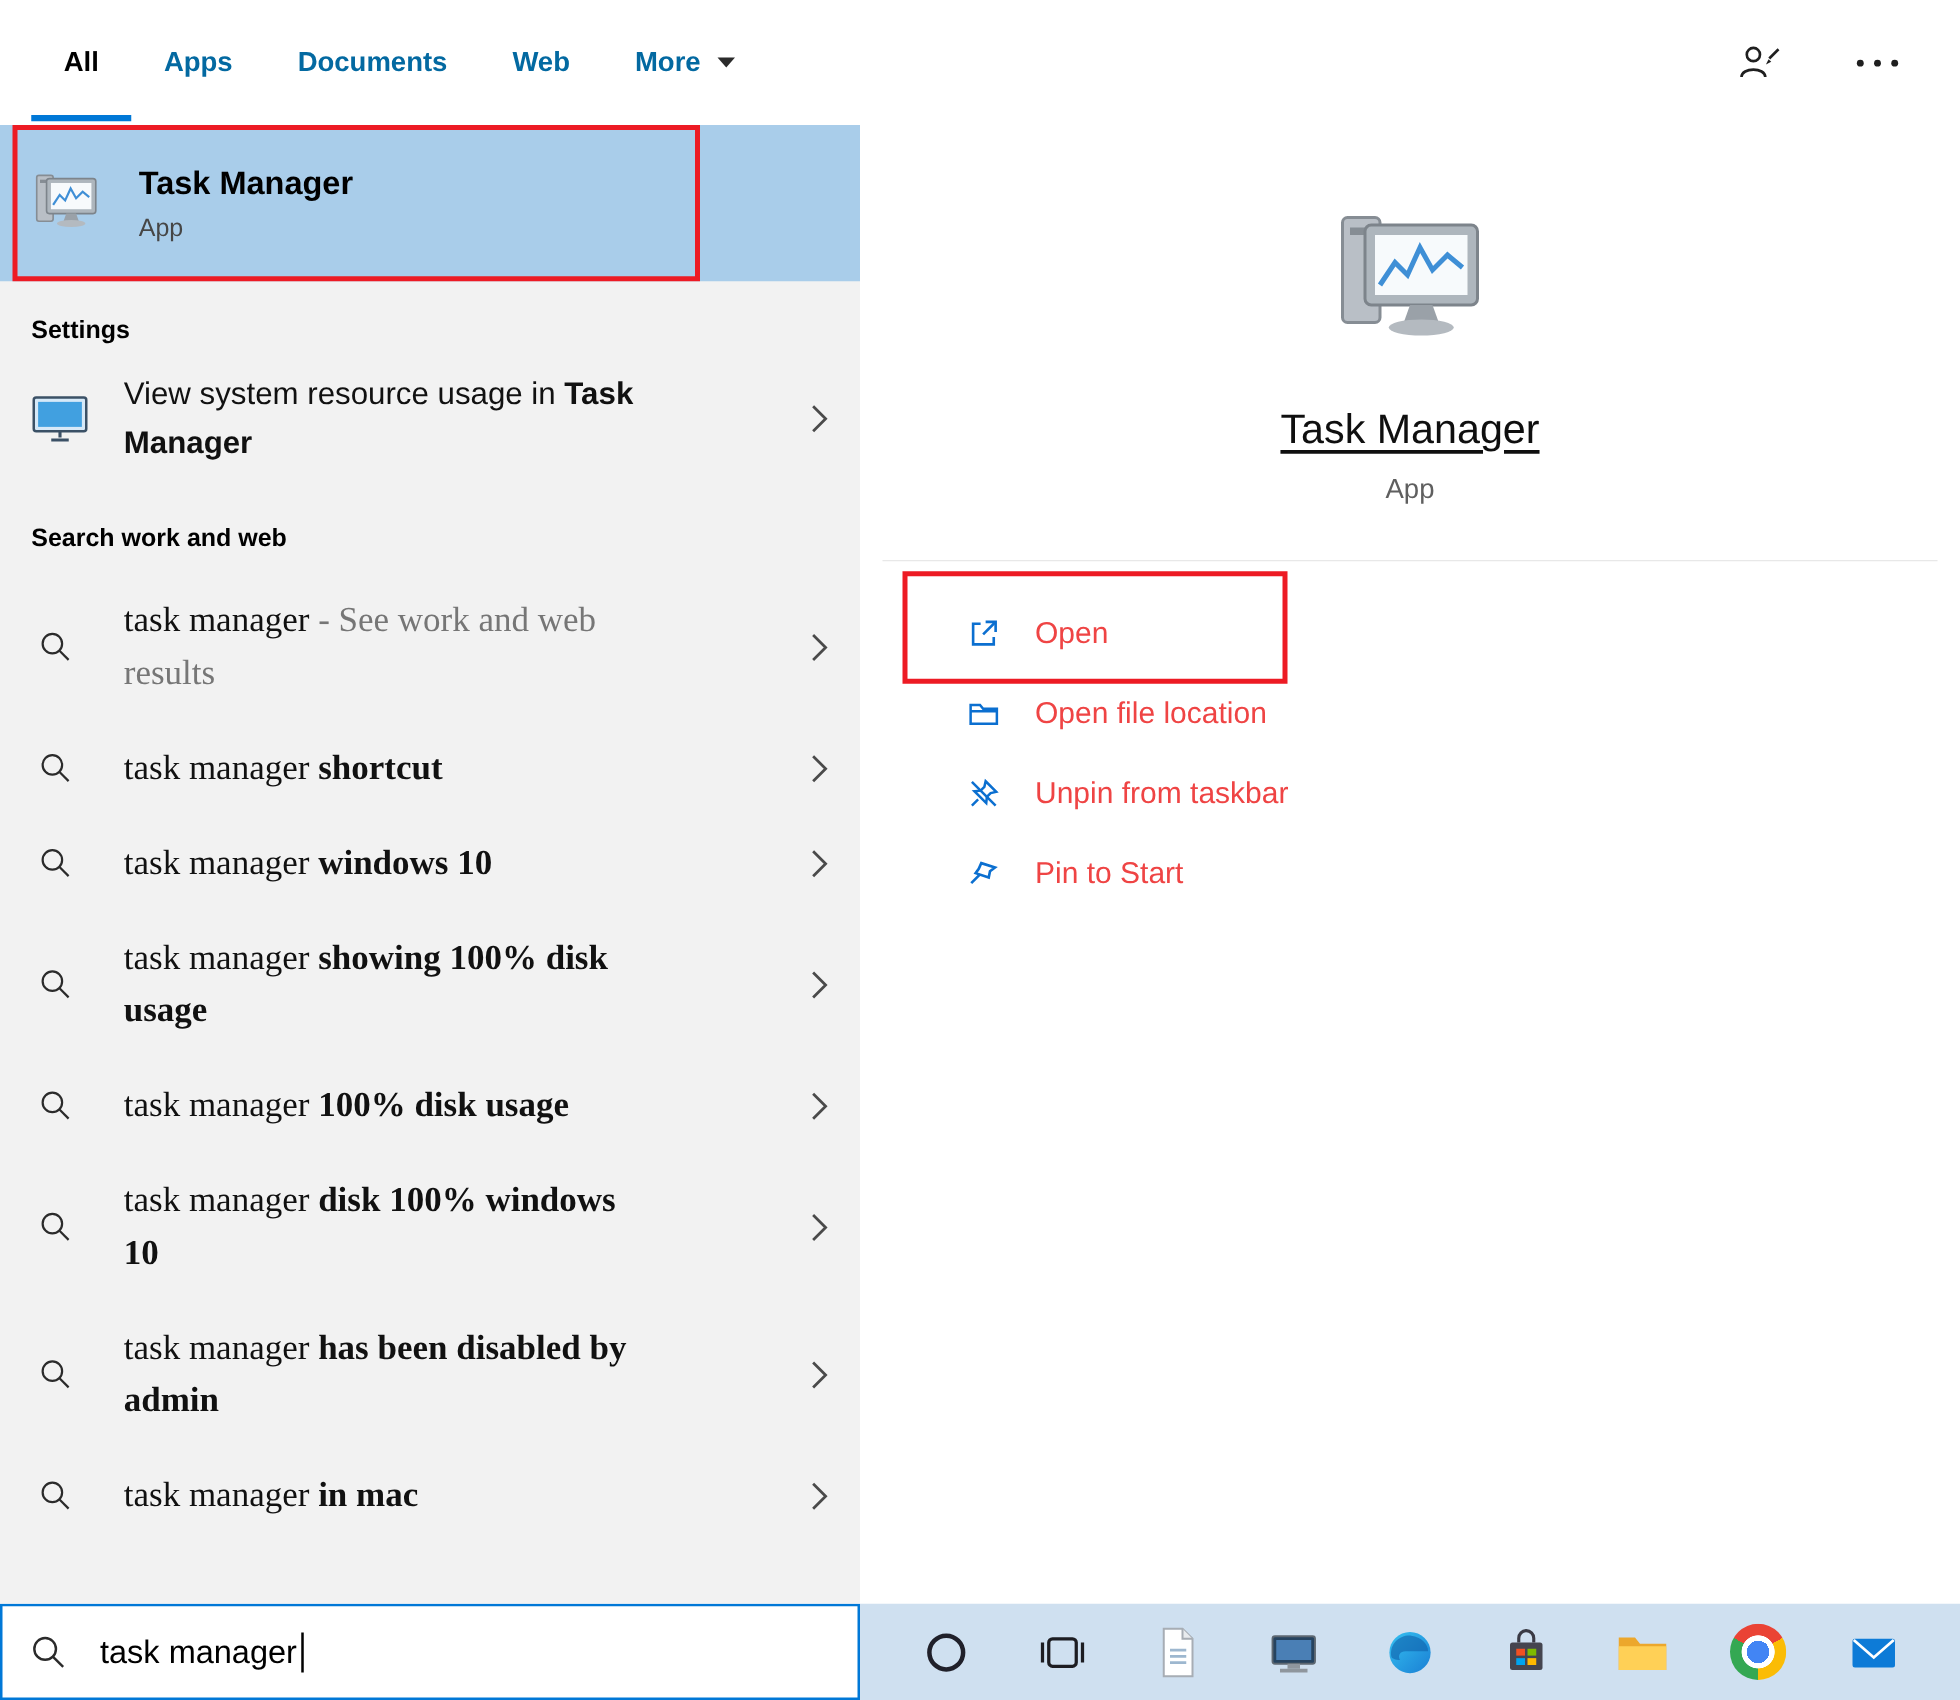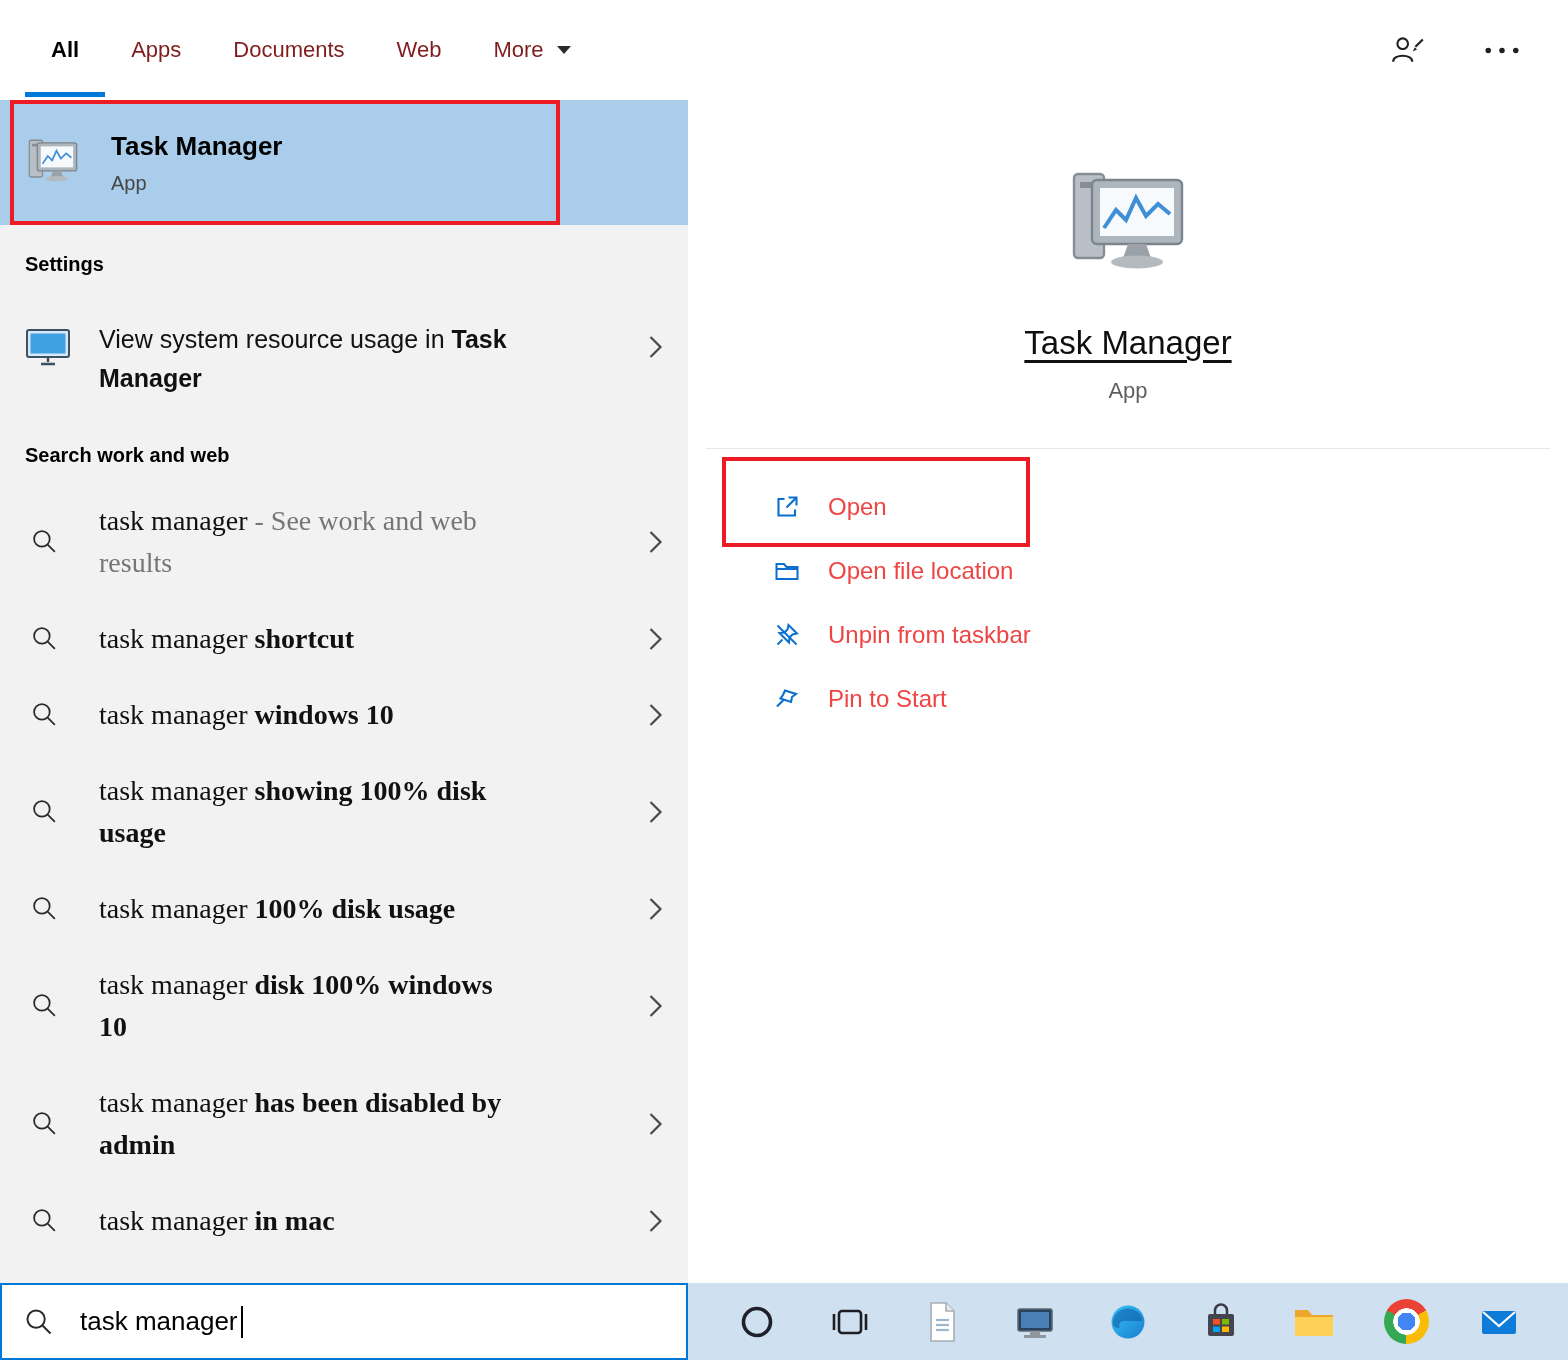--- a/index.html
+++ b/index.html
@@ -3,21 +3,21 @@
 <meta charset="utf-8">
 <style>
   * { margin:0; padding:0; box-sizing:border-box; }
   html,body { width:1568px; height:1360px; }
   body { font-family:"Liberation Sans", sans-serif; background:#fff; overflow:hidden; }
   .screen { width:1568px; height:1360px; display:flex; flex-direction:column; }
 
   
   .topbar { height:100px; flex:none; background:#fff; display:flex; align-items:stretch; justify-content:space-between; padding:0 48px 0 25px; }
   .tabs { display:flex; }
-  .tab { display:flex; align-items:center; padding:0 26px; font-size:22px; color:#7f1d1d; position:relative; cursor:pointer; }
+  .tab { display:flex; align-items:center; padding:0 26px; font-size:22px; color:#0369a1; position:relative; cursor:pointer;font-weight:bold; }
   .tab.active { font-weight:bold; color:#000; }
   .tab.active::after { content:""; position:absolute; left:0; right:0; bottom:3px; height:5px; background:#0078d7; }
   .more-caret { margin-left:12px; display:flex; align-items:center; }
   .topbar-right { display:flex; align-items:center; gap:58px; }
   .tb-action { display:flex; align-items:center; cursor:pointer; }
 
   
   .content { height:1183px; flex:none; display:flex; overflow:hidden; }
   .left-panel { width:688px; flex:none; background:#f2f2f2; position:relative; overflow:hidden; }
   .right-panel { flex:1; background:#fff; display:flex; flex-direction:column; align-items:center; overflow:hidden; }
@@ -29,21 +29,21 @@
   .bm-icon { width:56px; height:56px; flex:none; }
   .bm-text { margin-left:30px; }
   .bm-title { font-size:26px; font-weight:bold; color:#000; }
   .bm-sub { font-size:20px; color:#464646; margin-top:10px; }
 
   .annotation { position:absolute; border:4px solid #ed1b24; pointer-events:none; z-index:5; }
   .bm-annotation { left:10px; top:0; bottom:0; width:550px; }
 
   .settings-item { display:flex; align-items:center; padding:4px 25px 18px; cursor:pointer; }
   .settings-icon { width:46px; height:40px; flex:none; }
-  .settings-text { margin-left:28px; font-size:25px; line-height:1.55; width:490px; color:#111;margin-top:24px; }
+  .settings-text { margin-left:28px; font-size:25px; line-height:1.55; width:490px; color:#111; }
   .settings-text b { font-weight:bold; }
 
   .chev { margin-left:auto; width:15px; height:24px; flex:none; display:flex; align-items:center; }
 
   .suggestion { display:flex; align-items:center; padding:17px 25px; cursor:pointer; }
   .mag { width:27px; height:27px; flex:none; margin-left:6px; }
   .sugg-text { margin-left:41px; font-size:28px; line-height:1.5; color:#111; max-width:420px;font-family:Liberation Serif, serif; }
   .sugg-text b { font-weight:bold; }
   .sugg-gray { color:#767676; }
 

